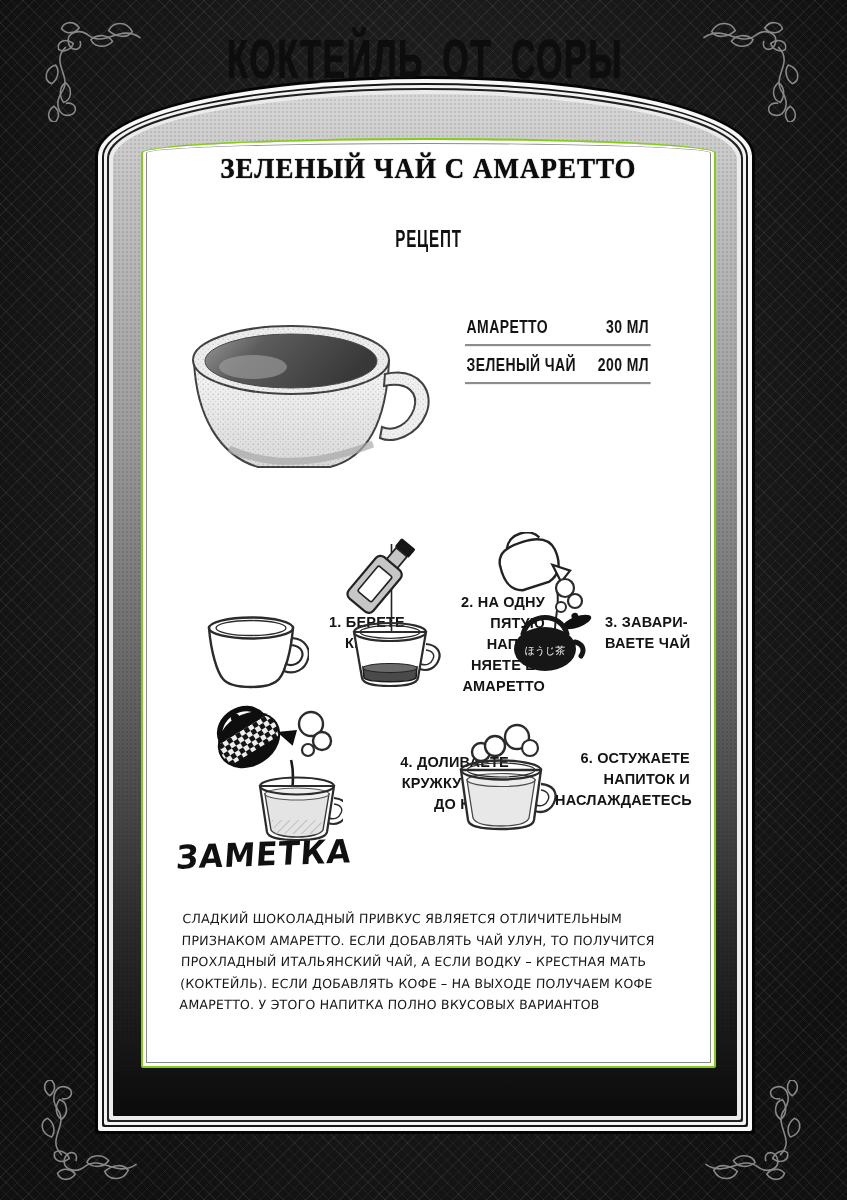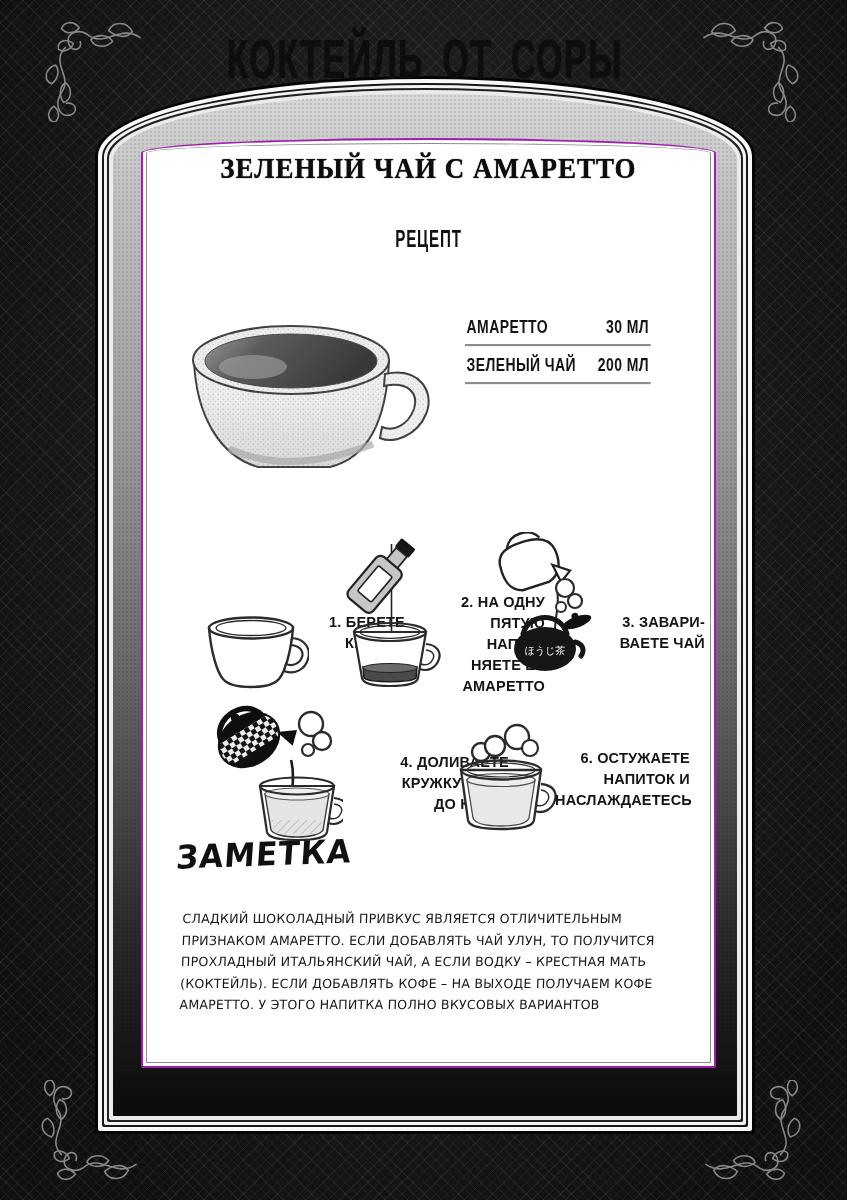--- a/index.html
+++ b/index.html
@@ -37,21 +37,21 @@
     padding-top:8px;text-align:center;color:#0d0d0d;
     font-family:"Liberation Sans",sans-serif;font-weight:800;font-size:46px;
     letter-spacing:2px;word-spacing:10px;
     transform:scale(0.74,1.22);transform-origin:50% 35%;
     text-shadow:0 0 1px #0d0d0d;
   }
 
   
   .panel{
     position:absolute;left:141px;top:138px;width:575px;height:930px;z-index:3;
-    background:#fff;border:2px solid #a21caf;box-sizing:border-box;
+    background:#fff;border:2px solid #84cc16;box-sizing:border-box;
     border-radius:290px 290px 2px 2px / 15px 15px 2px 2px;
     box-shadow:inset 0 0 0 3px #fff, inset 0 0 0 4px #8a8a8a;
   }
   .panel *{box-sizing:border-box;}
   .subtitle{
     position:absolute;left:0;right:0;top:13px;text-align:center;color:#0d0d0d;
     font-family:"Liberation Serif",serif;font-weight:bold;font-size:27px;letter-spacing:1px;
     transform:scaleY(1.12);text-shadow:0 0 1px #0d0d0d;
   }
   .recipe-heading{
@@ -69,21 +69,21 @@
     display:flex;justify-content:space-between;align-items:baseline;
     border-bottom:2px solid #8d8d8d;padding:1px 2px 5px 2px;margin-bottom:9px;
     letter-spacing:.5px;transform:scaleY(1.08);
   }
   .step-icon{position:absolute;}
   .step-label{
     position:absolute;white-space:pre-line;text-align:right;color:#141414;
     font-family:"Liberation Sans",sans-serif;font-weight:700;font-size:14.5px;line-height:21px;
     letter-spacing:.2px;
   }
-  .step-label.left{text-align:right;}
+  .step-label.left{text-align:left;}
   .note-heading{
     position:absolute;left:32px;top:700px;color:#101010;
     font-family:"DejaVu Sans",sans-serif;font-weight:800;font-size:31px;letter-spacing:1px;
     transform:rotate(-2deg) skewX(-6deg) scaleY(1.05);transform-origin:left bottom;
   }
   .note-text{
     position:absolute;left:38px;top:768px;width:520px;color:#181818;
     font-family:"DejaVu Sans",sans-serif;font-size:12.6px;line-height:21.5px;letter-spacing:.2px;
     transform:skewX(-2deg);
   }

